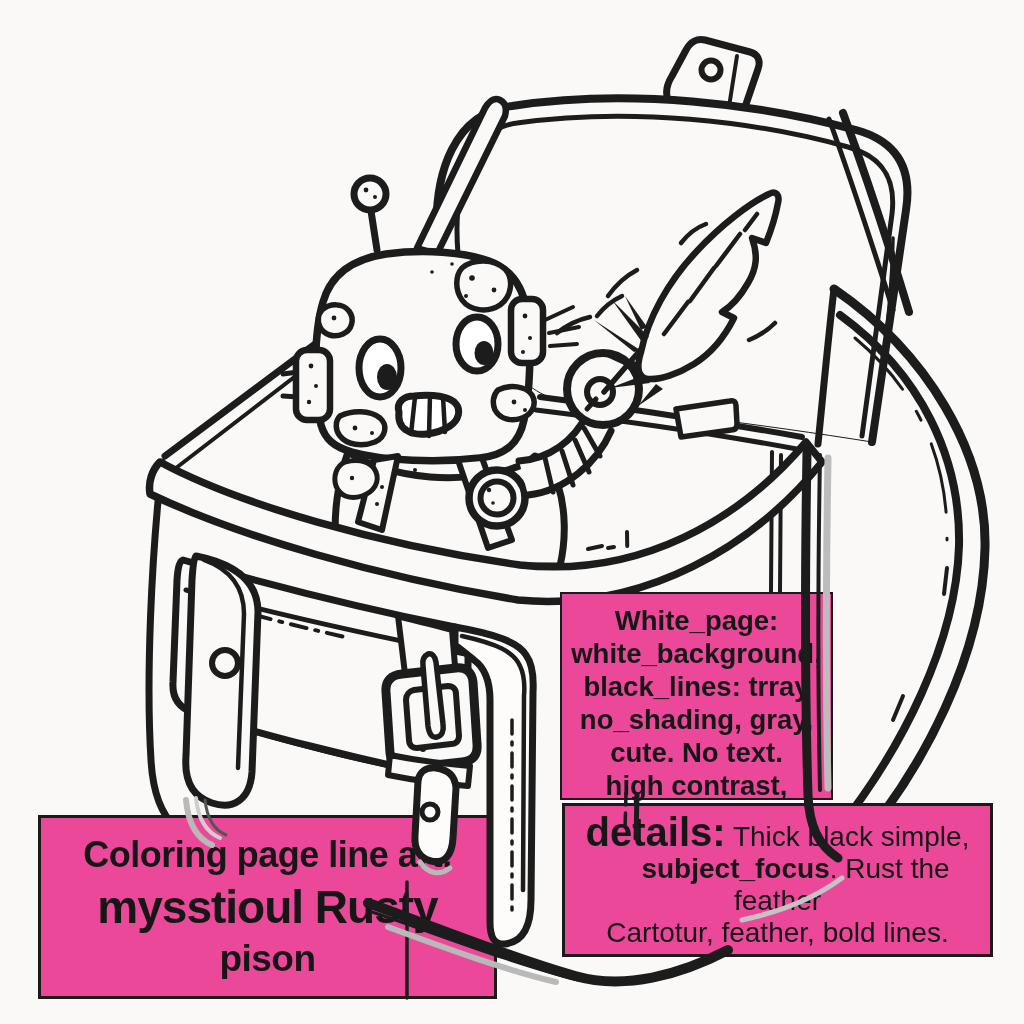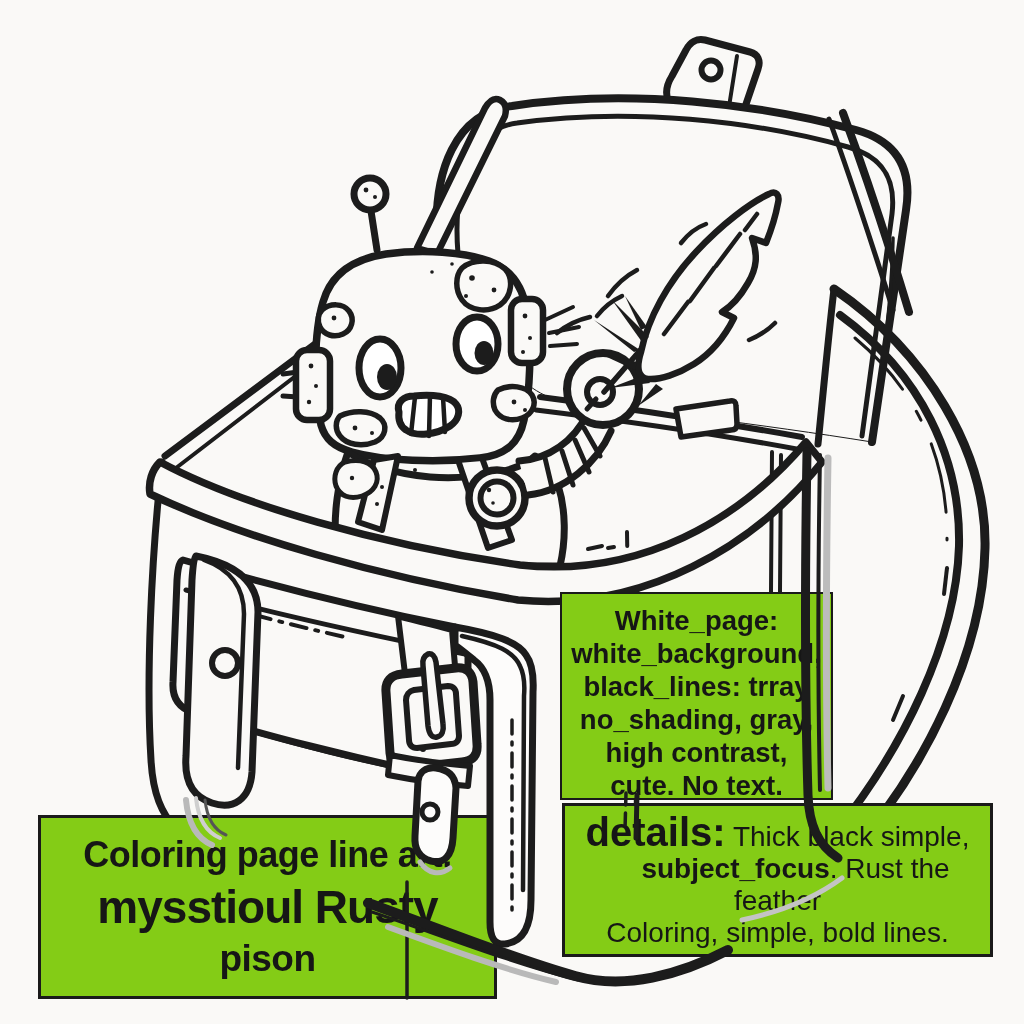--- a/index.html
+++ b/index.html
@@ -1,21 +1,21 @@
 <!DOCTYPE html>
 <html><head>
 <meta charset="utf-8">
 <style>
   html,body{margin:0;padding:0;background:#e8e8e8;}
   .stage{position:relative;width:1024px;height:1024px;background:#faf9f7;overflow:hidden;
          font-family:"Liberation Sans",sans-serif;color:#161616;}
   svg{position:absolute;left:0;top:0;width:1024px;height:1024px;}
   svg.overlay{pointer-events:none;z-index:20;}
   svg.base{z-index:0;}
-  .box{position:absolute;box-sizing:border-box;background:#84cc16;z-index:10;
+  .box{position:absolute;box-sizing:border-box;background:#ec4899;z-index:10;
        display:flex;flex-direction:column;align-items:center;justify-content:center;text-align:center;}
   .caption-box{left:38px;top:815px;width:459px;height:184px;border:3px solid #1a1a1a;gap:4px;}
   .cap1{font-size:36px;font-weight:600;letter-spacing:-0.5px;}
   .cap2{font-size:46px;font-weight:800;letter-spacing:-1px;}
   .cap3{font-size:37px;font-weight:800;letter-spacing:-0.5px;}
   .style-box{left:560px;top:592px;width:273px;height:208px;border:2.5px solid #1a1a1a;
              font-size:27.5px;font-weight:600;line-height:33px;justify-content:flex-start;padding-top:10px;}
   .details-box{left:562px;top:803px;width:431px;height:154px;border:3px solid #1a1a1a;
                font-size:28px;font-weight:500;line-height:32px;justify-content:flex-start;padding-top:10px;}
   .details-label{font-weight:800;font-size:40px;}
@@ -201,28 +201,28 @@
     <div class="cap1">Coloring page line art.</div>
     <div class="cap2">mysstioul Rusty</div>
     <div class="cap3">pison</div>
   </div>
 
   <div class="box style-box">
     <div>White_page:</div>
     <div>white_background,</div>
     <div>black_lines: trray</div>
     <div>no_shading, gray,</div>
+    <div>cute. No text.</div>
     <div>high contrast,</div>
-    <div>cute. No text.</div>
   </div>
 
   <div class="box details-box">
     <div><span class="details-label">details:</span><span> Thick black simple,</span></div>
     <div><span class="details-bold">subject_focus</span><span>. Rust the feather</span></div>
-    <div>Coloring, simple, bold lines.</div>
+    <div>Cartotur, feather, bold lines.</div>
   </div>
 
   <svg class="overlay" viewBox="0 0 1024 1024" fill="none" stroke="#1c1c1c" stroke-linecap="round" stroke-linejoin="round">
     <g>
       <path d="M 455 627 C 495 634 518 642 526 655 C 532 663 534 674 533 692 L 531 900 C 531 926 523 942 505 944 C 494 945 490 937 490 922 L 490 700 C 490 680 485 668 474 660 C 468 655 462 650 455 645 Z" fill="#fdfcfb" stroke-width="7"></path>
       <path d="M 462 636 C 498 644 514 652 520 666 C 524 674 525 684 524 696 L 523 890" stroke-width="4.5"></path>
       <path d="M 512 720 L 512 915" stroke-width="3.5" stroke-dasharray="14 8 3 8"></path>
     </g>
     <g>
       <path d="M 436 768 C 448 770 455 775 456 788 L 453 838 C 452 856 444 864 431 861 C 420 858 414 850 415 836 L 418 781 C 419 772 426 767 436 768 Z" fill="#fdfcfb" stroke-width="7"></path>

